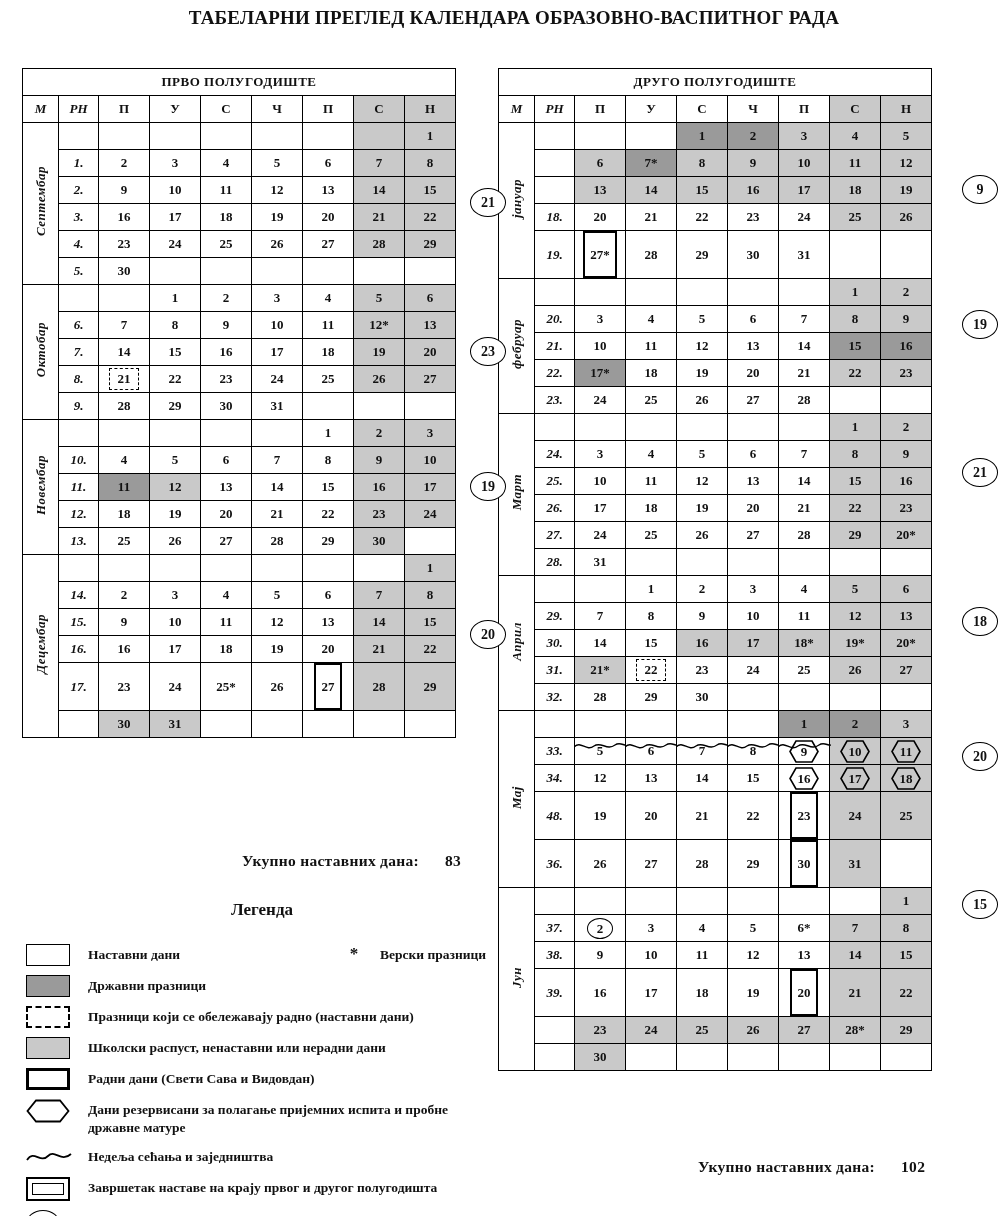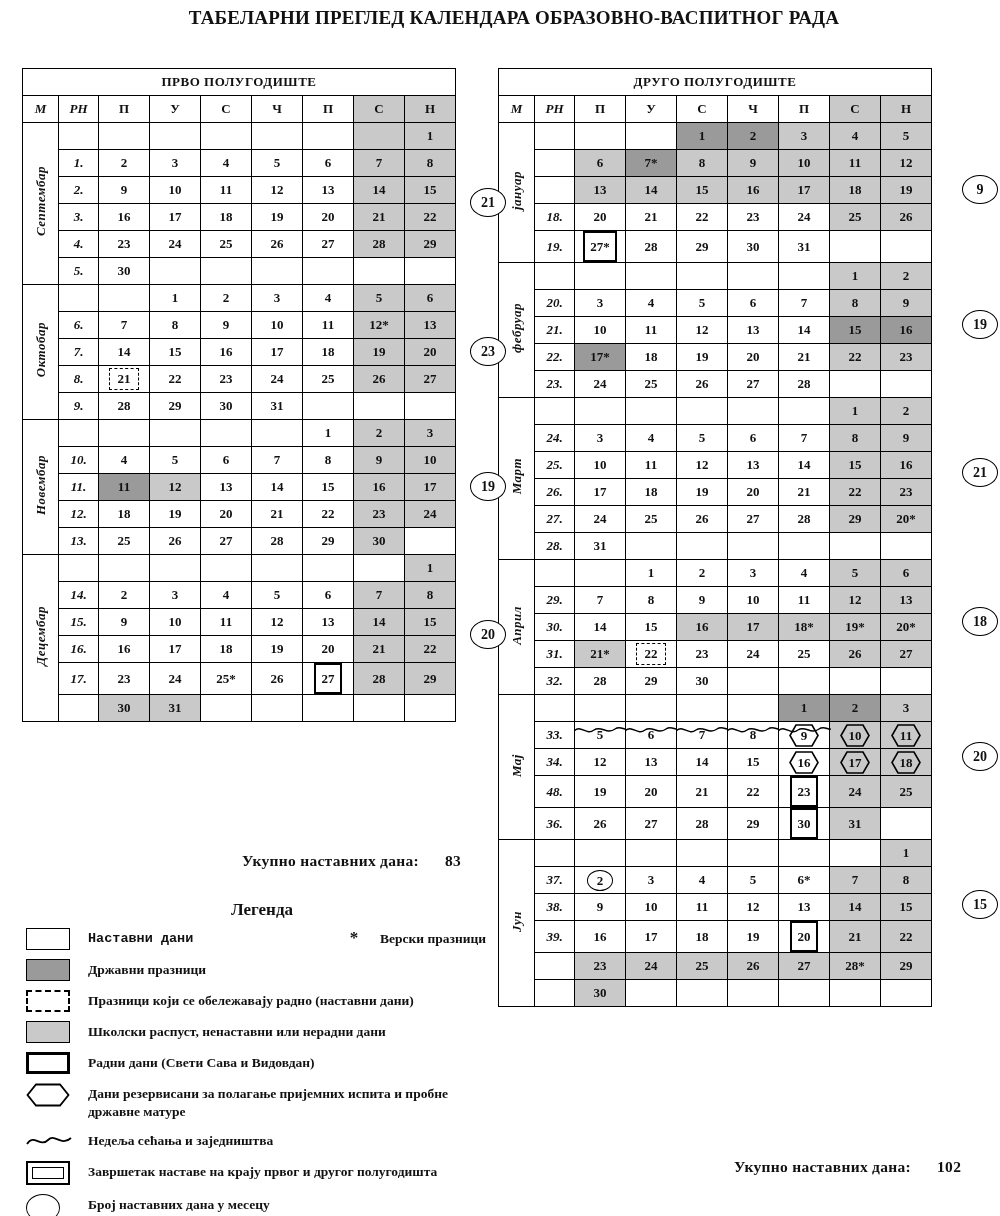--- a/index.html
+++ b/index.html
@@ -79,21 +79,21 @@
   .dash-box {
     display: inline-block;
     border: 1.6px dashed #000;
     padding: 0 6px;
     line-height: 20px;
     min-width: 30px;
   }
   .solid-box {
     display: inline-block;
     border: 2.4px solid #000;
-    padding: 4px 5px;
+    padding: 12px 5px;
     line-height: 19px;
     min-width: 28px;
   }
   .circle-mark {
     display: inline-block;
     width: 26px; height: 21px;
     line-height: 20px;
     border: 1.6px solid #000;
     border-radius: 50%;
   }
@@ -134,21 +134,21 @@
   .legend {
     position: absolute;
     left: 22px;
     top: 900px;
     width: 480px;
   }
   .legend-title {
     text-align: center;
     font-weight: bold;
     font-size: 17px;
-    margin-bottom: 8px;
+    margin-bottom: 24px;
   }
   .legend-row {
     display: flex;
     align-items: flex-start;
     margin-bottom: 9px;
   }
   .swatch-col { width: 66px; flex: 0 0 66px; display:flex; align-items:flex-start; justify-content:flex-start; padding-left:4px;}
   .swatch {
     width: 44px; height: 22px;
     border: 1.6px solid #000;
@@ -175,21 +175,21 @@
   }
   .legend-text {
     font-size: 13.5px;
     font-weight: bold;
     line-height: 1.35;
     padding-top: 2px;
   }
   .legend-inline {
     display: flex; align-items: flex-start; width: 100%;
   }
-  .legend-inline .left-part { width: 240px; font-family: Liberation Mono, monospace; }
+  .legend-inline .left-part { width: 240px; }
   .legend-inline .star {
     width: 52px; text-align: center; font-size: 17px; font-weight: bold;
   }
 </style>
 </head>
 <body>
 
 <div id="page">
 
   <div class="title">
@@ -844,21 +844,21 @@
       </div>
       <div class="totals" style="position: absolute; left: 962px; top: 890px;">
         <div class="bubble">15</div>
       </div>
     </div>
 
   <div class="sum-line" id="sum0" style="left:242px; top:852px;">
     <span>Укупно наставних дана:</span><span class="sum-num">83</span>
   </div>
 
-  <div class="sum-line" id="sum1" style="left:734px; top:1158px;">
+  <div class="sum-line" id="sum1" style="left:698px; top:1158px;">
     <span>Укупно наставних дана:</span><span class="sum-num">102</span>
   </div>
 
   <div class="legend">
     <div class="legend-title">Легенда</div>
     <div id="legend-rows">
         <div class="legend-row">
           <div class="swatch-col">
             <span class="swatch "></span>
           </div>

